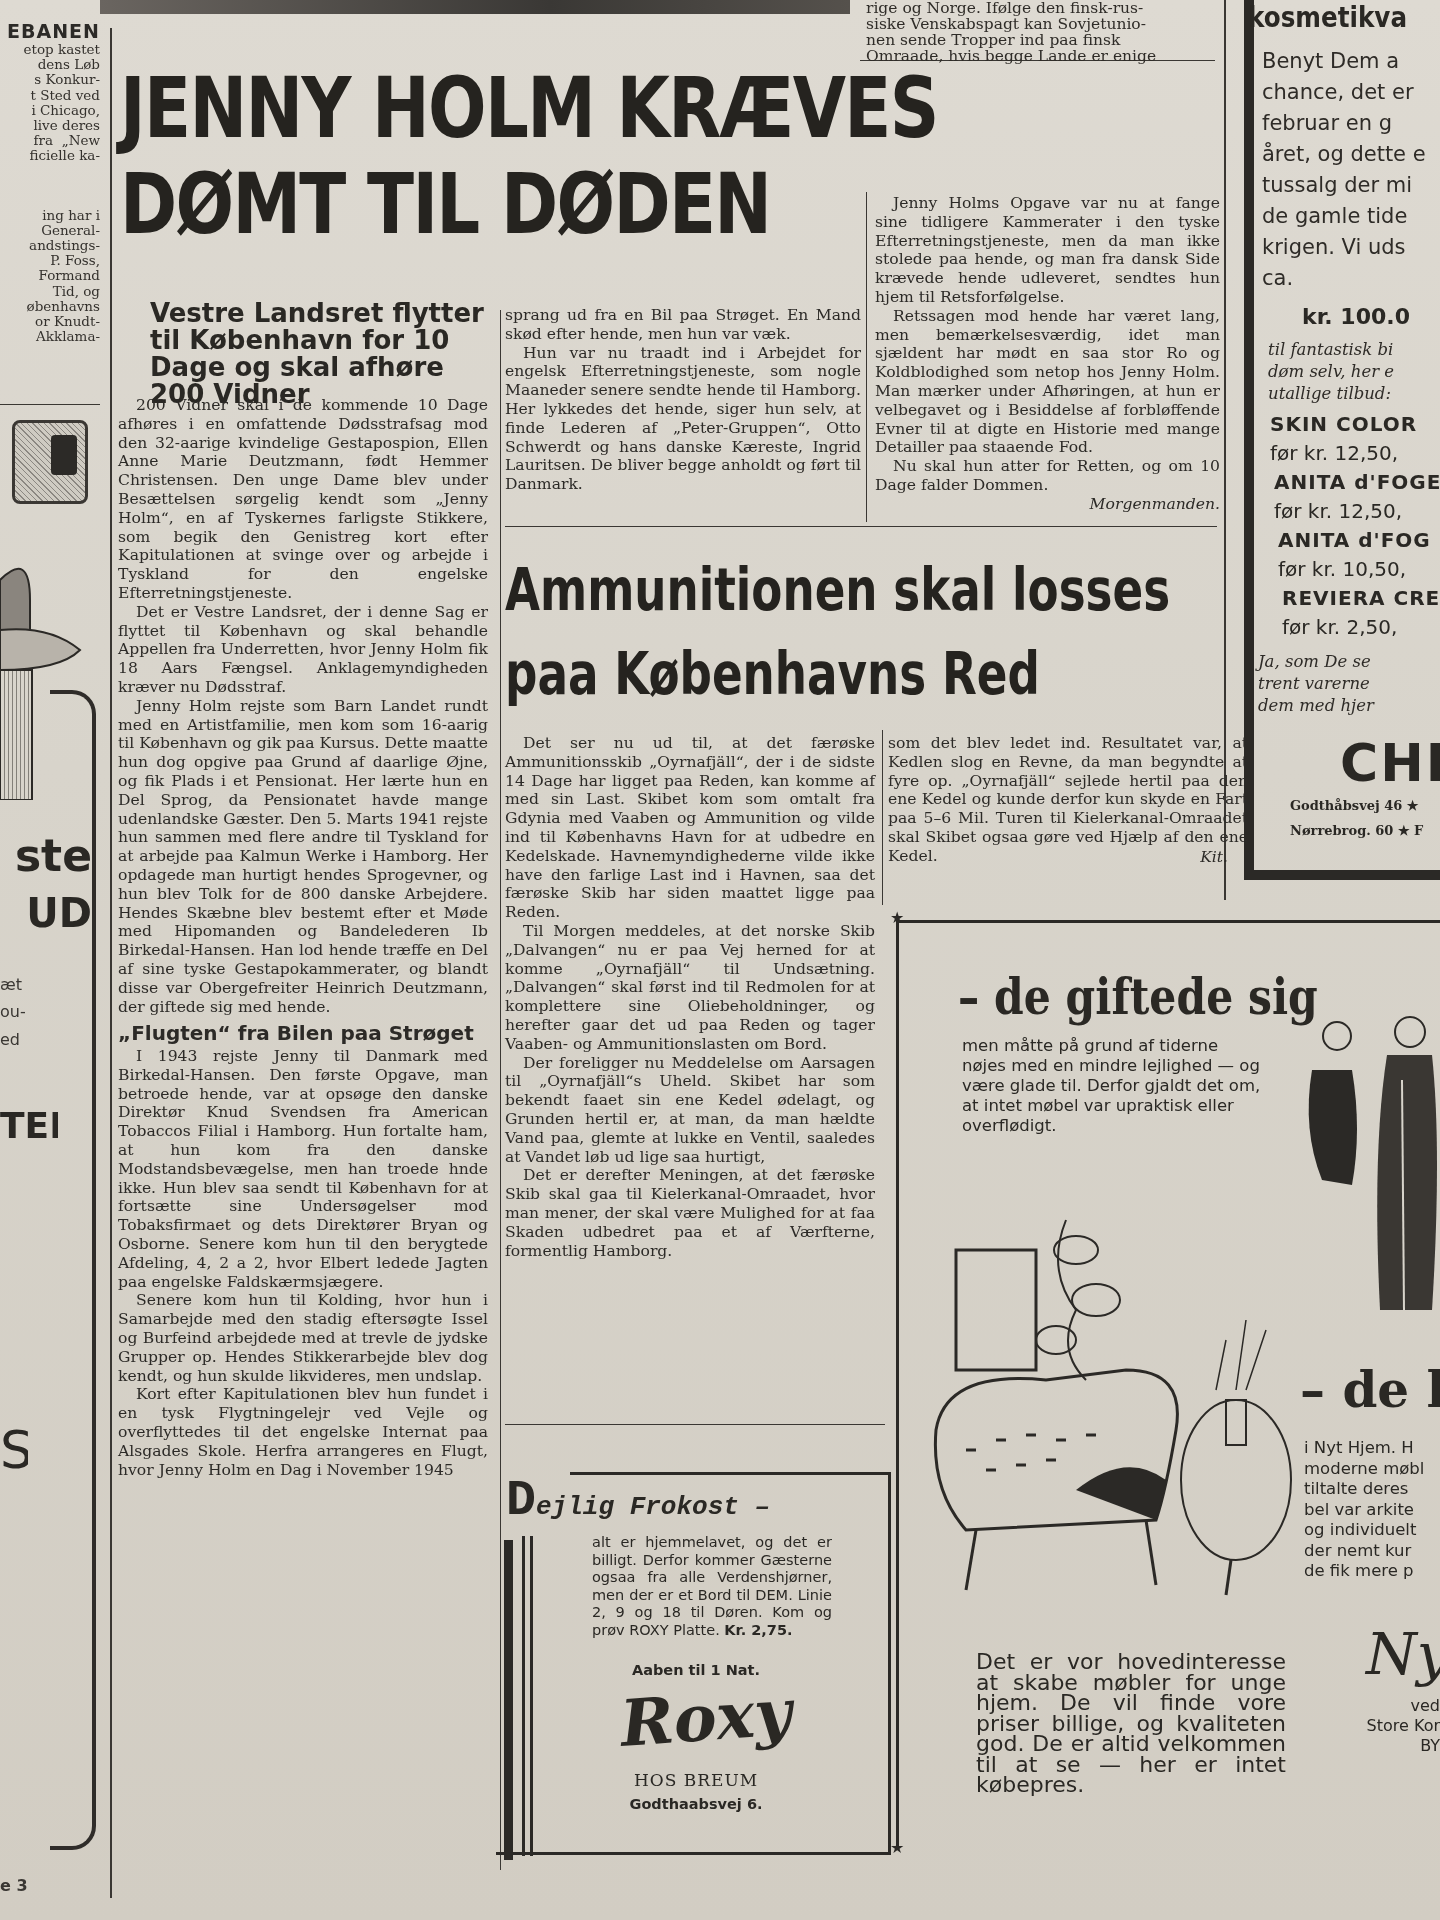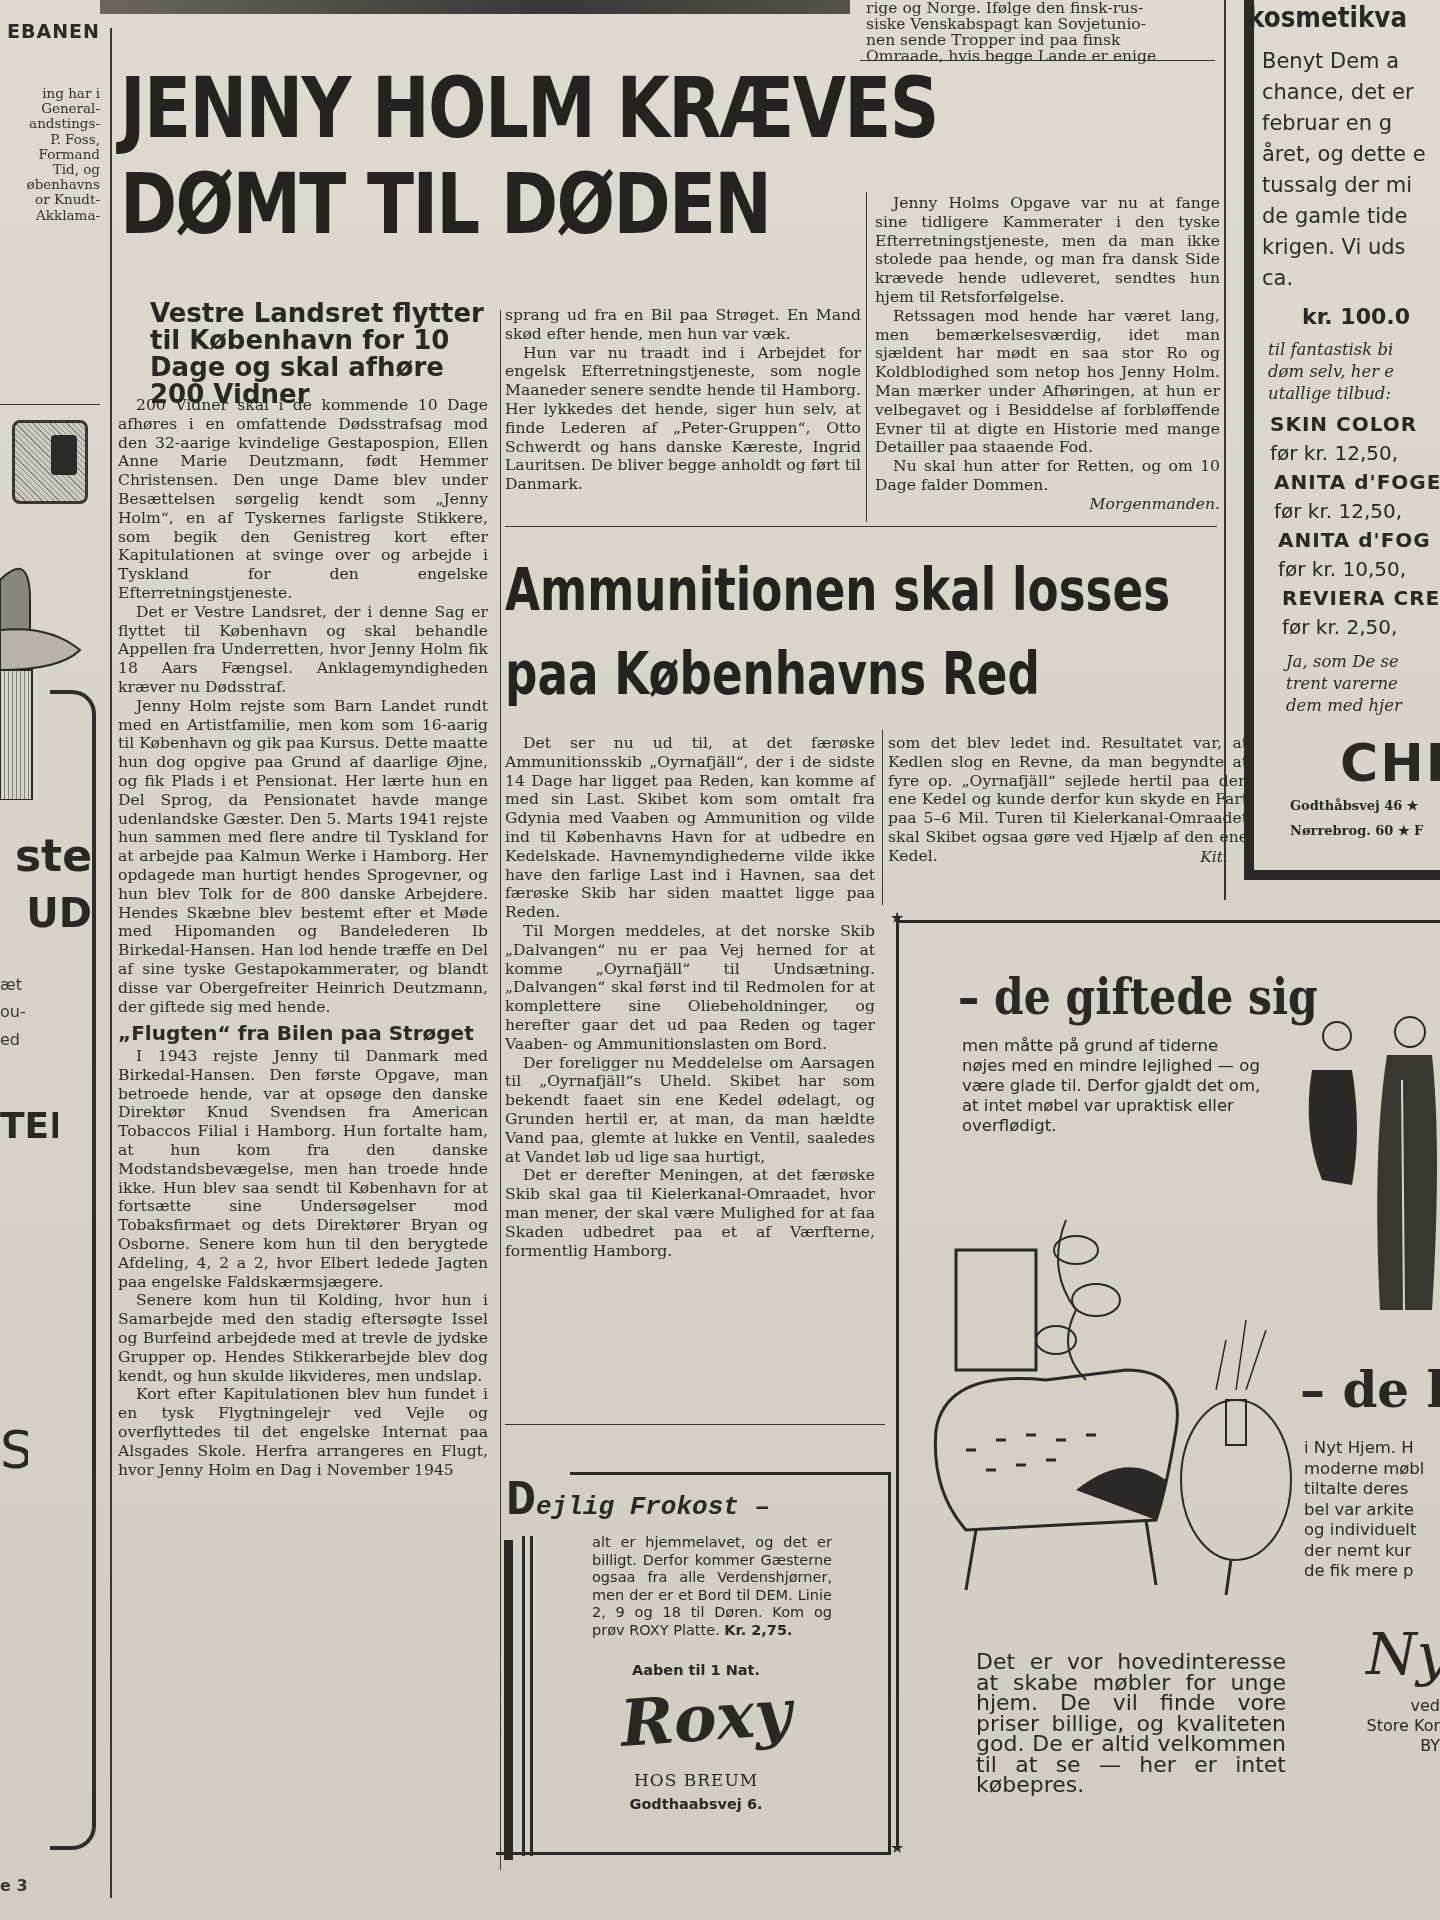--- a/index.html
+++ b/index.html
@@ -148,20 +148,21 @@
   .footer-page { position: absolute; left: 0; top: 1876px; font-family: "DejaVu Sans", sans-serif; font-weight: bold; font-size: 16px; color:#3a3733; }
 </style>
 </head>
 <body>
 
 <div class="page">
   <div class="top-photo-strip"></div>
 
   <div class="left-strip">
     <div class="kicker">EBANEN</div>
+    <p><span>etop kastet</span><br><span>dens Løb</span><br><span>s Konkur-</span><br><span>t Sted ved</span><br><span>i Chicago,</span><br><span>live deres</span><br><span>fra  „New</span><br><span>ficielle ka-</span></p>
     <p style="margin-top:44px"><span>ing har i</span><br><span>General-</span><br><span>andstings-</span><br><span>P. Foss,</span><br><span>Formand</span><br><span>Tid, og</span><br><span>øbenhavns</span><br><span>or Knudt-</span><br><span>Akklama-</span></p>
   </div>
   <div class="rule-h" style="left:0;top:404px;width:100px;height:1px"></div>
   <div class="teddy-icon"></div>
   <svg class="hat-illustration" viewBox="0 0 85 260">
     <path d="M0 40 Q30 10 30 60 L30 90 L0 90 Z" fill="#8a857e" stroke="#2b2926" stroke-width="2"></path>
     <path d="M0 90 Q50 85 80 110 Q60 130 0 130 Z" fill="#b8b3aa" stroke="#2b2926" stroke-width="2"></path>
     <rect x="0" y="130" width="32" height="130" fill="url(#hatch)" stroke="#2b2926" stroke-width="2"></rect>
     <defs>
         <pattern id="hatch" width="4" height="4" patternUnits="userSpaceOnUse">
@@ -262,21 +263,21 @@
       <div class="price">før kr. 12,50,</div>
     </div>
     <div class="product" style="margin-left:36px">
       <div class="name">ANITA d'FOG</div>
       <div class="price">før kr. 10,50,</div>
     </div>
     <div class="product" style="margin-left:40px">
       <div class="name">REVIERA CRE</div>
       <div class="price">før kr. 2,50,</div>
     </div>
-    <div class="italic-note" style="margin-left:44px">Ja, som De se
+    <div class="italic-note" style="margin-left:16px">Ja, som De se
 trent varerne
 dem med hjer</div>
     <div class="brand">CHE</div>
     <div class="address">Godthåbsvej 46 ★</div>
     <div class="address">Nørrebrog. 60 ★ F</div>
   </div>
 
   <div class="roxy-ad">
     <div class="frame-top"></div>
     <div class="frame-right"></div>

